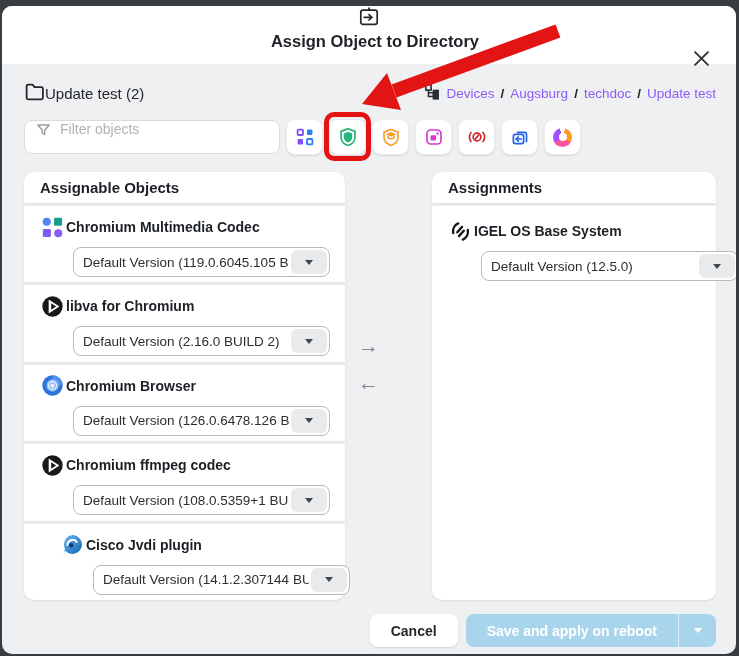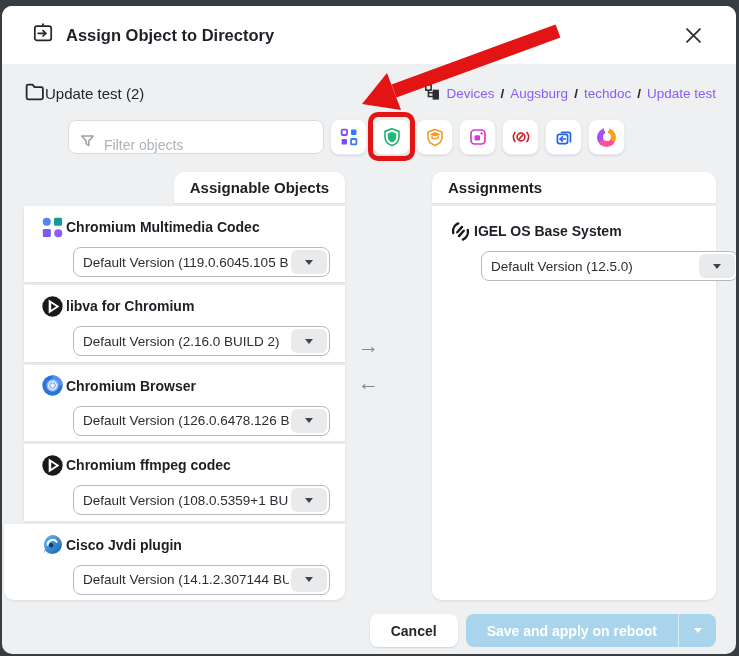--- a/index.html
+++ b/index.html
@@ -1,47 +1,47 @@
 <!DOCTYPE html>
 <html><head>
 <meta charset="utf-8">
 <style>
   * { margin:0; padding:0; box-sizing:border-box; }
   html,body { width:739px; height:656px; font-family:"Liberation Sans", sans-serif; }
   .stage { position:relative; width:739px; height:656px; background:#383d42; overflow:hidden; }
   .dialog { position:absolute; left:2px; top:6px; width:734px; height:648px;
             background:#eff0f2; border-radius:10px; overflow:hidden; }
   
-  .dlg-header { height:58px; background:#fff; display:flex; align-items:center; padding:0 30px; }
+  .dlg-header { height:58px; background:#fff; display:flex; align-items:center; padding:0 22px;flex-direction:column; }
   .dlg-title { font-size:16.5px; font-weight:700; color:#1d2126; margin-left:12px; }
   .close-btn { margin-left:auto; width:26px; height:26px; display:flex; align-items:center; justify-content:center; cursor:pointer; }
   
   .content { padding:0 20px 0 22px; }
   .crumb-row { margin-top:17px; height:24px; display:flex; align-items:center; }
   .dir-label { font-size:15px; font-weight:500; color:#23272b; margin-left:0; }
   .breadcrumb { margin-left:auto; display:flex; align-items:center; font-size:13.5px; }
   .bc-link { color:#8b5cf6; cursor:pointer; margin-left:6px;text-align:right; }
   .bc-sep { color:#23272b; font-weight:700; margin-left:6px; }
   
   .filter-row { margin-top:14px; height:36px; display:flex; align-items:center; }
   .filter-input { width:256px; height:34px; background:#fff; border:1px solid #d8dbde; border-radius:8px;
-                  display:flex; align-items:flex-end; padding:0 10px;margin-left:44px; }
+                  display:flex; align-items:flex-start; padding:0 10px; }
   .filter-input input { border:0; outline:0; flex:1; margin-left:8px; font-size:14px; color:#2a2e33;
                         font-family:"Liberation Sans",sans-serif; background:transparent; }
   .filter-input input::placeholder { color:#aeb3b8; }
   .tb-btns { display:flex; margin-left:6px; gap:6px; }
   .tb-btn { width:37px; height:36px; background:#fff; border:1px solid #ecedef; border-radius:9px;
             display:flex; align-items:center; justify-content:center; cursor:pointer;
             box-shadow:0 1px 2px rgba(25,30,35,.12); position:relative; }
   .tb-hl::after { content:""; position:absolute; inset:-8px -6px -7px -6px; border:5px solid #e31414;
                   border-radius:10px; pointer-events:none; z-index:6; }
   
   .panels { margin-top:17px; height:428px; display:flex; }
   .panel { display:flex; flex-direction:column; gap:3px; }
-  .panel-left { width:321px;align-items:flex-end; }
+  .panel-left { width:321px; }
   .panel-right { width:324px;padding-left:40px; }
   .sec { background:#fff; box-shadow:0 1px 2.5px rgba(30,35,40,.10); }
   .panel-hd { height:31px; border-radius:10px 10px 0 0; display:flex; align-items:center; padding:0 16px;
               font-size:15px; font-weight:700; color:#1c2025; }
   .item { flex:1; padding:9px 15px 0 16px; }
   .item:last-child { border-radius:0 0 10px 10px;padding-left:36px; }
   .fill-sec { flex:1; border-radius:0 0 10px 10px; padding:13px 15px 0 16px; }
   .item-head { display:flex; align-items:center; gap:2px; }
   .obj-icon { width:24px; height:24px; flex:0 0 auto; display:flex; align-items:center; justify-content:center; }
   .item-title { font-size:14px; font-weight:700; color:#1c2025; white-space:nowrap; }

